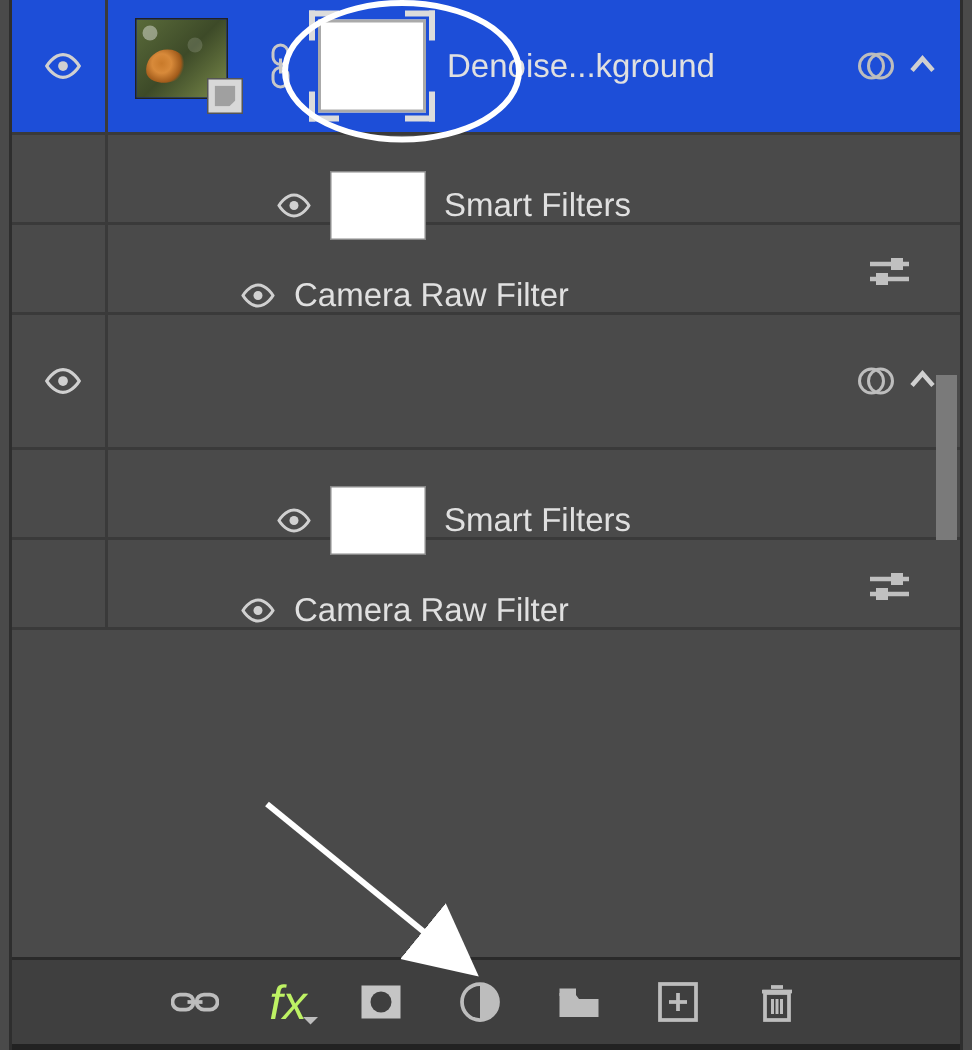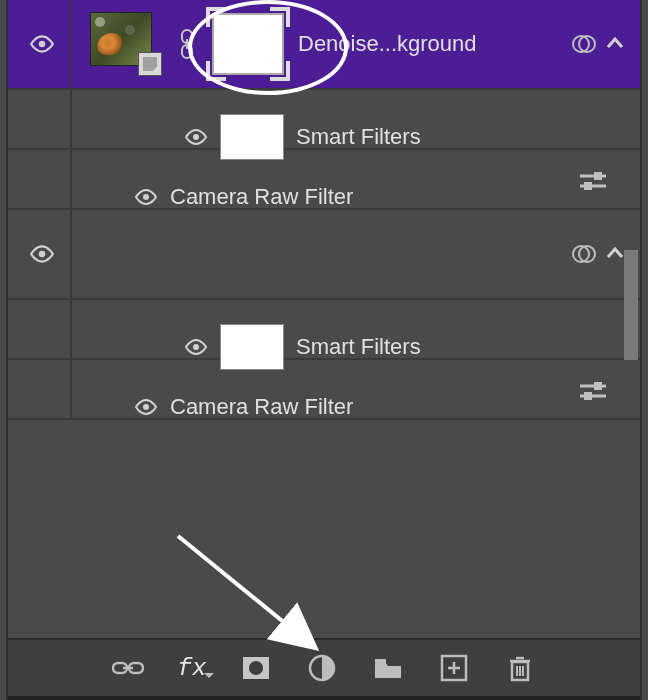--- a/index.html
+++ b/index.html
@@ -23,21 +23,21 @@
     border-right: 2px solid #2e2e2e;
   }
   .layer-row {
     display: flex;
     align-items: center;
     height: 90px;
     border-bottom: 2px solid #3a3a3a;
     position: relative;
     padding-left: 6px;
   }
-  .layer-row.selected { background: #4c1d95; justify-content: center; }
+  .layer-row.selected { background: #1d4ed8; justify-content: center; }
   .vis-col {
     width: 58px;
     display: flex;
     align-items: center;
     justify-content: center;
     height: 100%;
     border-right: 2px solid #3a3a3a;
   }
   .eye {
     width: 26px; height: 26px;
@@ -159,21 +159,21 @@
   }
   .sub-indent {
     display:flex;
     align-items:center;
     gap:12px;
     padding-left: 112px;
     flex:1;
     height:100%;
     margin-top:35px;
   }
-  .sub-indent.deeper { padding-left: 62px; }
+  .sub-indent.deeper { padding-left: 88px; }
   .sf-thumb {
     width: 64px; height: 46px;
     background: #ffffff;
     border:1px solid #888;
   }
   .fx-ctrl {
     position:absolute;
     right: 32px;
     width: 30px; height: 26px;
   }
@@ -200,23 +200,23 @@
     gap: 34px;
   }
   .bb-icon {
     width: 32px; height: 32px;
     display:flex;align-items:center;justify-content:center;
     cursor:pointer;
   }
   .bb-icon svg{width:100%;height:100%;}
   .bb-fx {
     font-style: italic;
-    font-family: Liberation Mono, monospace;
-    font-size: 24px;
-    color: #e5e5e5;
+    font-family: Liberation Sans, sans-serif;
+    font-size: 32px;
+    color: #bef264;
     position:relative;
   }
   .bb-fx::after{
     content:""; position:absolute; right:-8px; bottom:4px;
     border-left:5px solid transparent;border-right:5px solid transparent;border-top:5px solid #bdbdbd;
   }
 
   
   .annot-circle {
     position: absolute;

